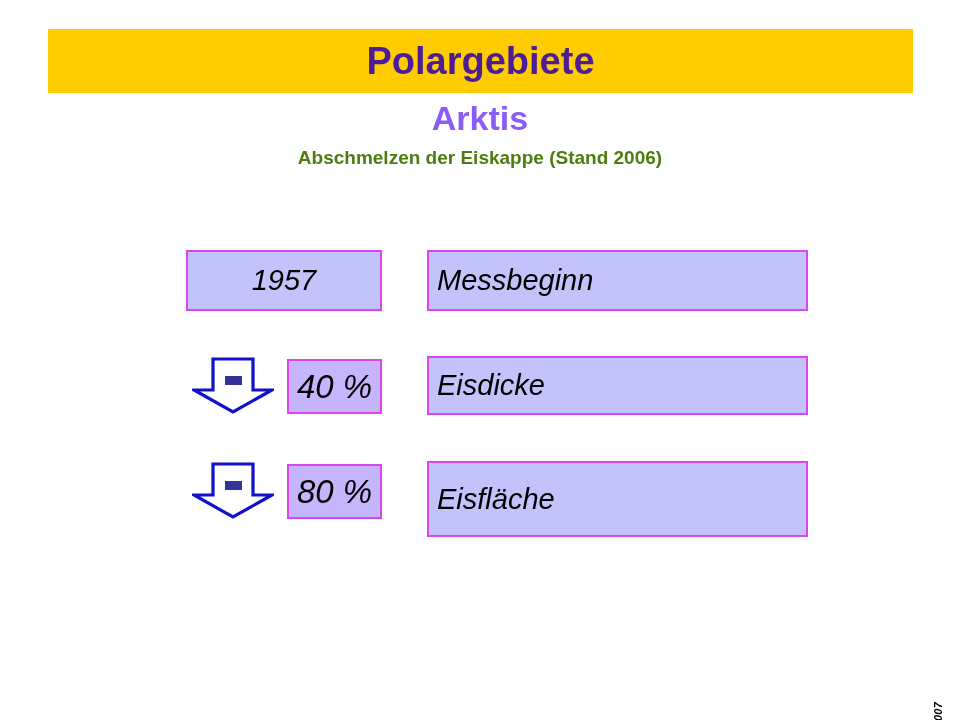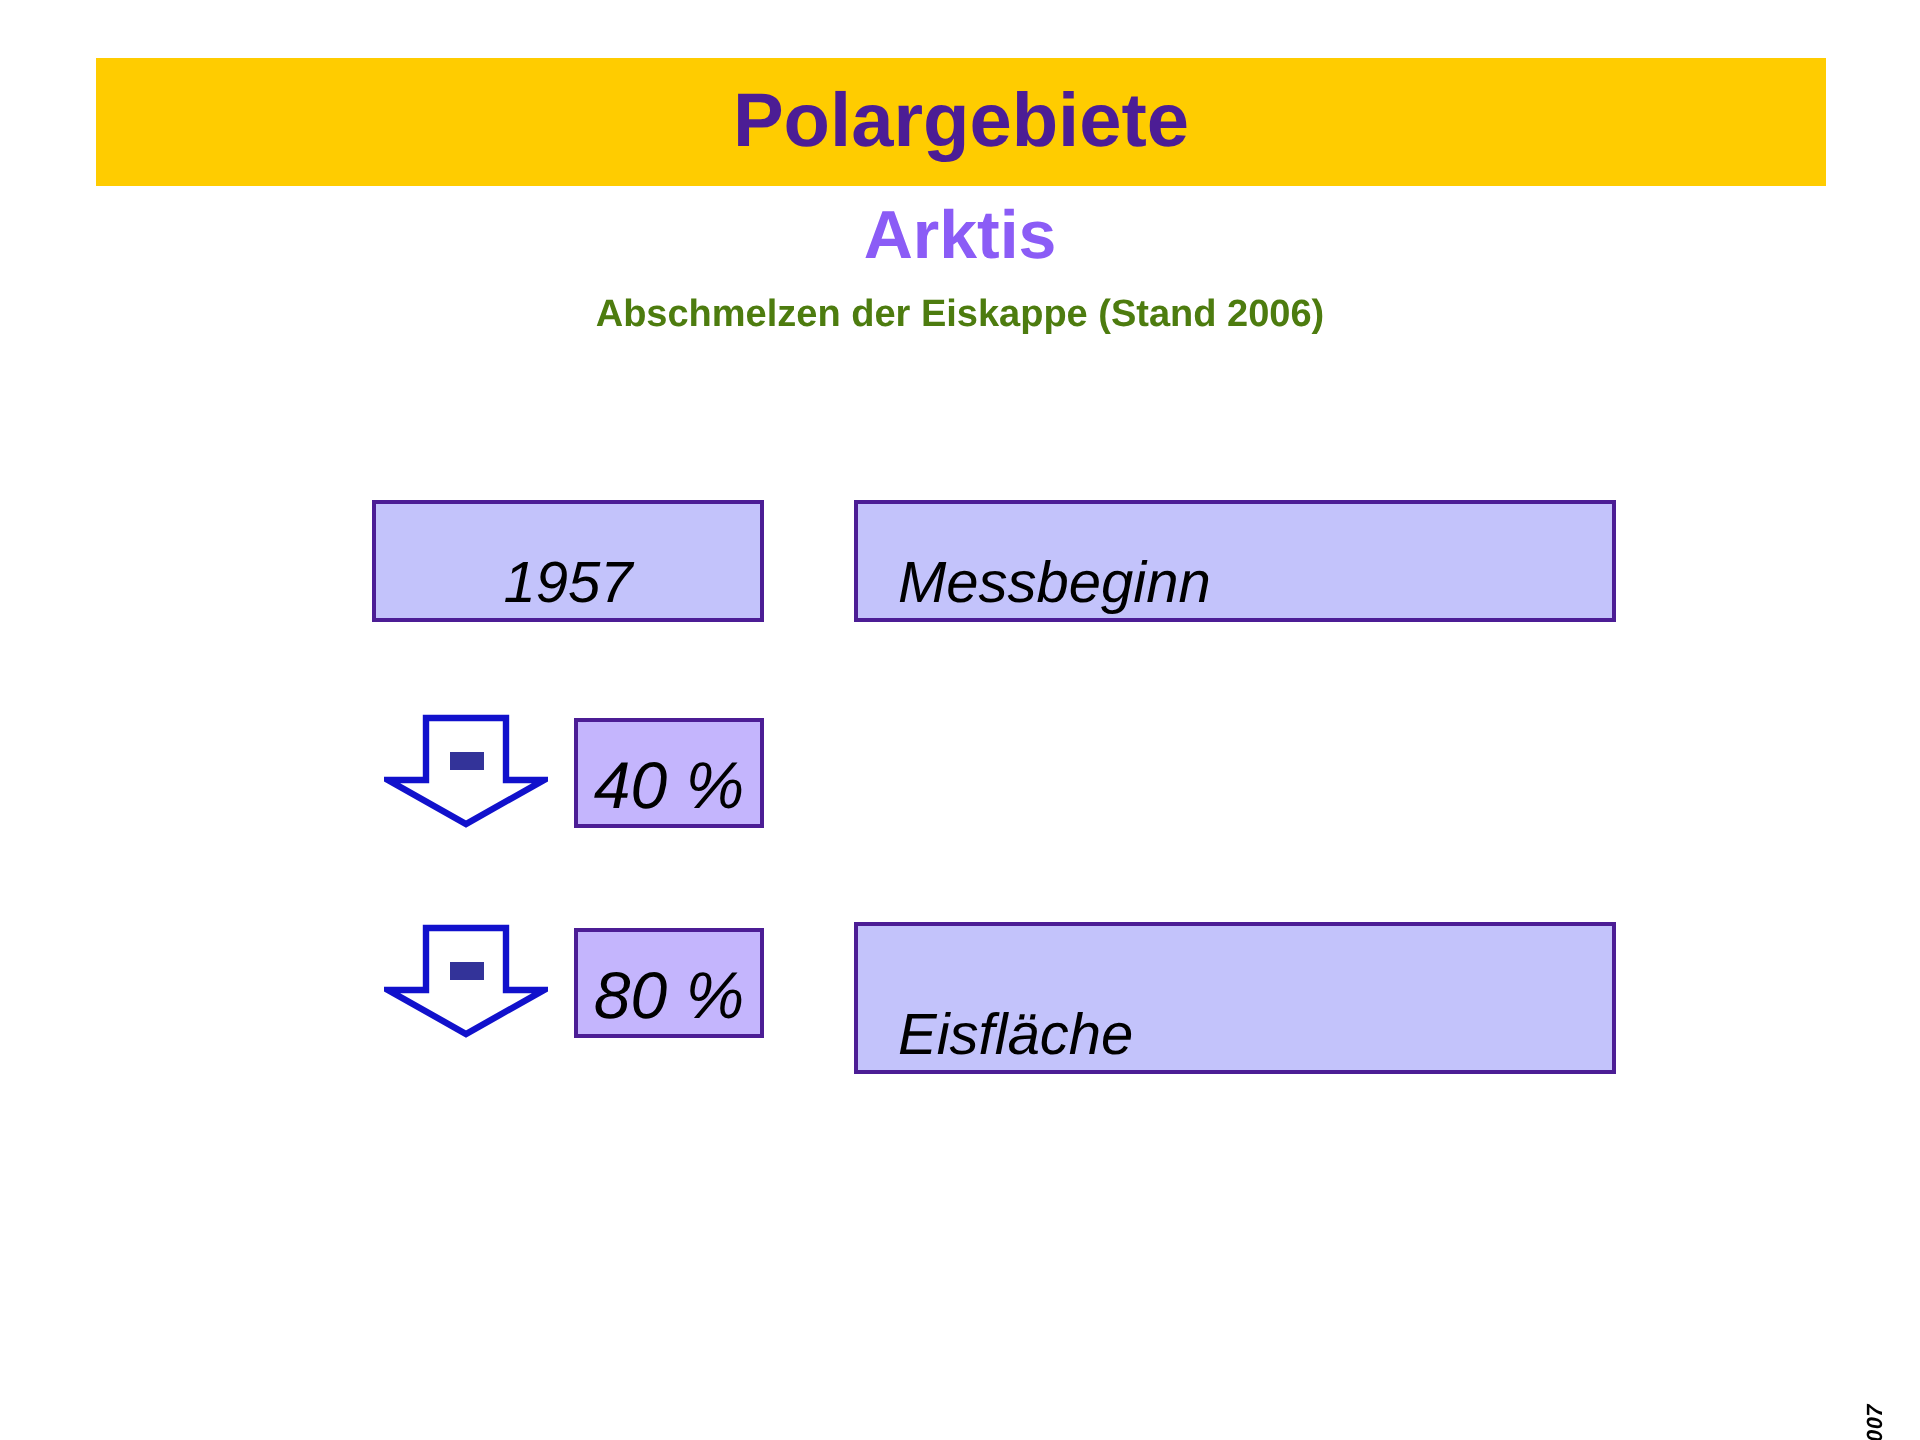--- a/index.html
+++ b/index.html
@@ -66,34 +66,34 @@
     font-weight: bold;
     color: #4d7c0f;
     line-height: 1.1;
     white-space: nowrap;
   }
 
   
   .box {
     position: absolute;
     box-sizing: border-box;
-    border: 2px solid #4c1d95;
+    border: 2px solid #d946ef;
     background: #c3c3fb;
     display: flex;
-    align-items: flex-end;
+    align-items: center;
     font-family: "Liberation Sans", sans-serif;
     font-style: italic;
     color: #000000;
   }
   .box.center-text {
     justify-content: center;
   }
   .box.left-text {
     justify-content: flex-start;
-    padding-left: 20px;
+    padding-left: 8px;
   }
 
   
   .box-year {
     left: 186px;
     top: 250px;
     width: 196px;
     height: 61px;
     font-size: 29px;
   }
@@ -182,20 +182,23 @@
 
   <div class="minus-arrow row2">
     <svg viewBox="0 0 82 58" xmlns="http://www.w3.org/2000/svg" aria-hidden="true">
       <polygon points="21,2 61,2 61,33 80,33 41,55 2,33 21,33" fill="#ffffff" stroke="#1111cc" stroke-width="3.2" stroke-linejoin="miter"></polygon>
       <rect x="33" y="19" width="17" height="9" fill="#333399"></rect>
     </svg>
   </div>
   <div class="box box-pct center-text">
     <span>40 %</span>
   </div>
+  <div class="box box-label row2 left-text">
+    <span>Eisdicke</span>
+  </div>
 
   <div class="minus-arrow row3">
     <svg viewBox="0 0 82 58" xmlns="http://www.w3.org/2000/svg" aria-hidden="true">
       <polygon points="21,2 61,2 61,33 80,33 41,55 2,33 21,33" fill="#ffffff" stroke="#1111cc" stroke-width="3.2" stroke-linejoin="miter"></polygon>
       <rect x="33" y="19" width="17" height="9" fill="#333399"></rect>
     </svg>
   </div>
   <div class="box box-pct row3 center-text">
     <span>80 %</span>
   </div>

